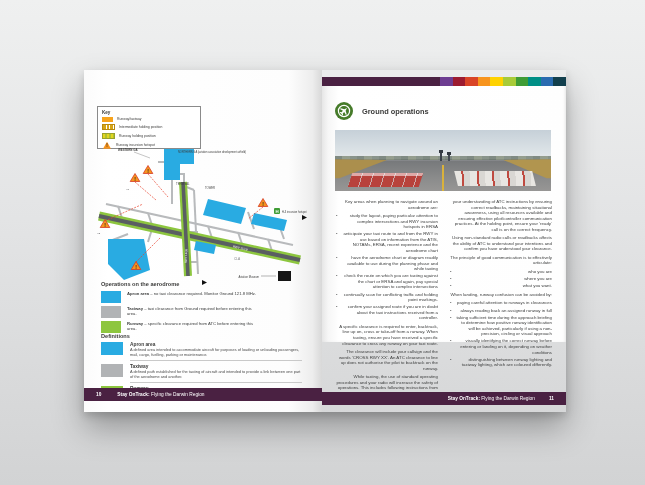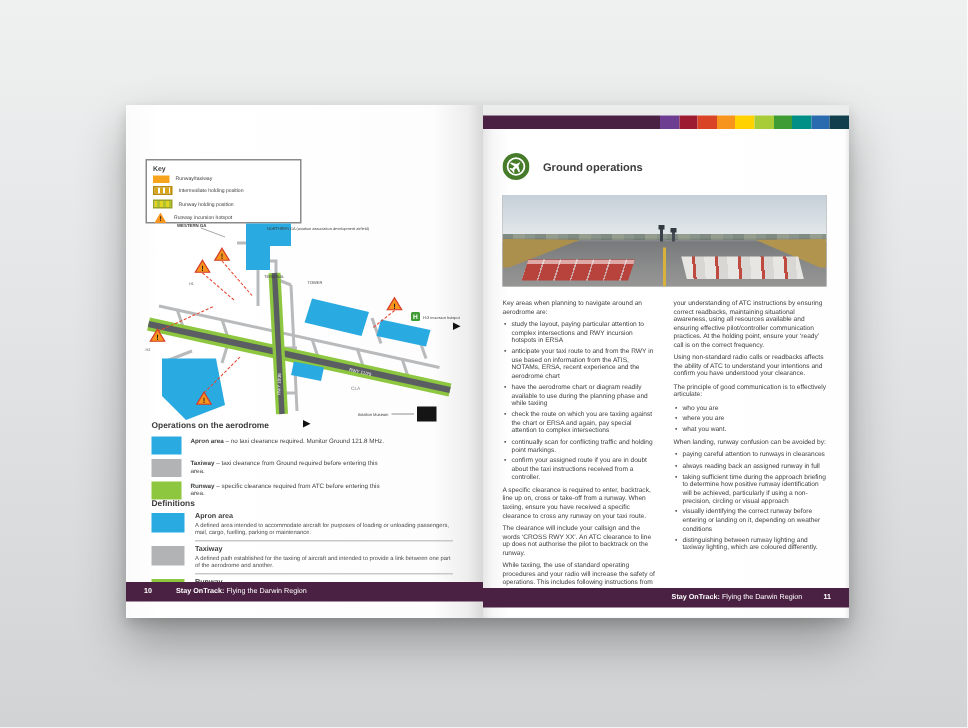--- a/index.html
+++ b/index.html
@@ -36,23 +36,23 @@
   .def-sw{width:22px;height:13px;margin-right:7px;flex:0 0 auto;}
   .def-body{width:172px;border-bottom:0.5px solid #c9c9c9;padding-bottom:2px;}
   .def-term{font-size:4.8px;font-weight:bold;color:#3c3c3b;margin-bottom:1px;}
   .def-text{font-size:3.9px;line-height:1.25;color:#4a4a4a;}
   .footer{position:absolute;left:0;right:0;height:13px;background:#4a2142;color:#fff;
           display:flex;align-items:center;font-size:4.8px;}
   .footer-left{top:318px;padding-left:12px;}
   .footer-left .pagenum{margin-right:16px;font-weight:bold;}
   .footer b{font-weight:bold;}
   
-  .page-right{position:relative;width:244px;height:335px;margin-top:7px;
+  .page-right{position:relative;width:244px;height:265px;margin-top:7px;
               background:linear-gradient(90deg,#e6e6e6 0%,#f6f6f6 2.5%,#ffffff 7%,#fefefe 100%);
-              box-shadow:inset -2px 0 3px -1px rgba(0,0,0,.10);}
+              box-shadow:inset -2px 0 3px -1px rgba(0,0,0,.10);text-align:right;}
   .topbar{position:absolute;left:0;top:0;right:0;height:9px;display:flex;}
   .topbar .plum{flex:0 0 118px;background:#4a2142;}
   .topbar .seg{flex:1 1 auto;}
   .rp-header{position:absolute;left:13px;top:25px;display:flex;align-items:center;}
   .rp-title{font-size:7.4px;font-weight:bold;color:#3c3c3b;margin-left:9px;}
   .photo{position:absolute;left:13px;top:53px;width:216px;height:61px;overflow:hidden;background:#85878a;}
   .ph-sky{position:absolute;left:0;top:0;width:100%;height:47%;
           background:linear-gradient(180deg,#c6d0d8 0%,#dbe2e6 70%,#e6e9ea 100%);}
   .ph-far{position:absolute;left:0;top:42%;width:100%;height:8%;
           background:repeating-linear-gradient(90deg,#6e7a70 0 7px,#87917e 7px 15px,#79857a 15px 22px);opacity:.85;}

